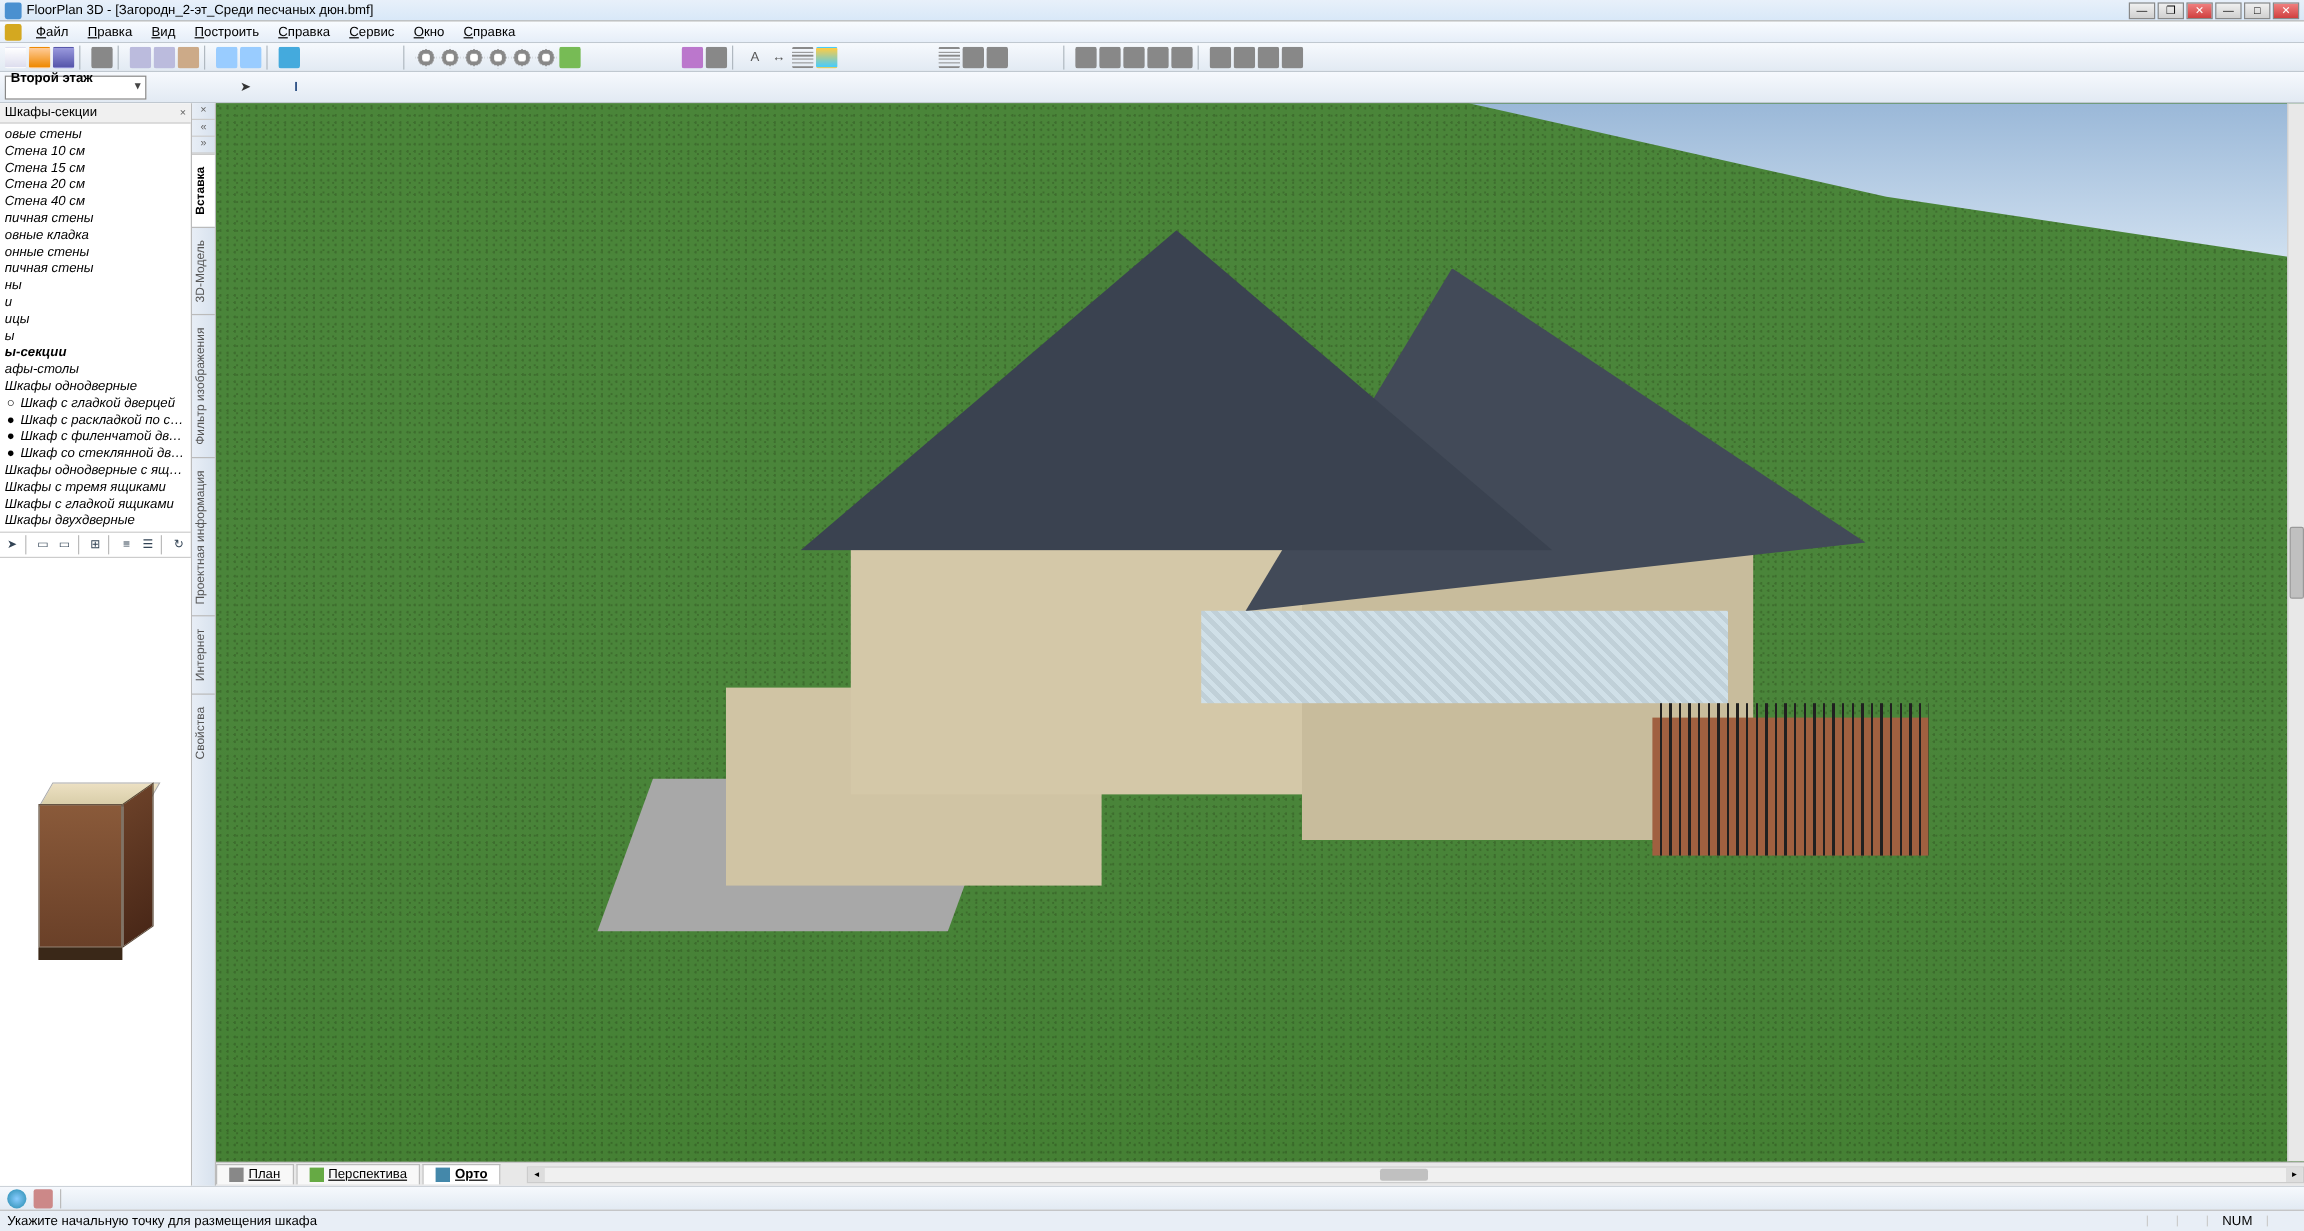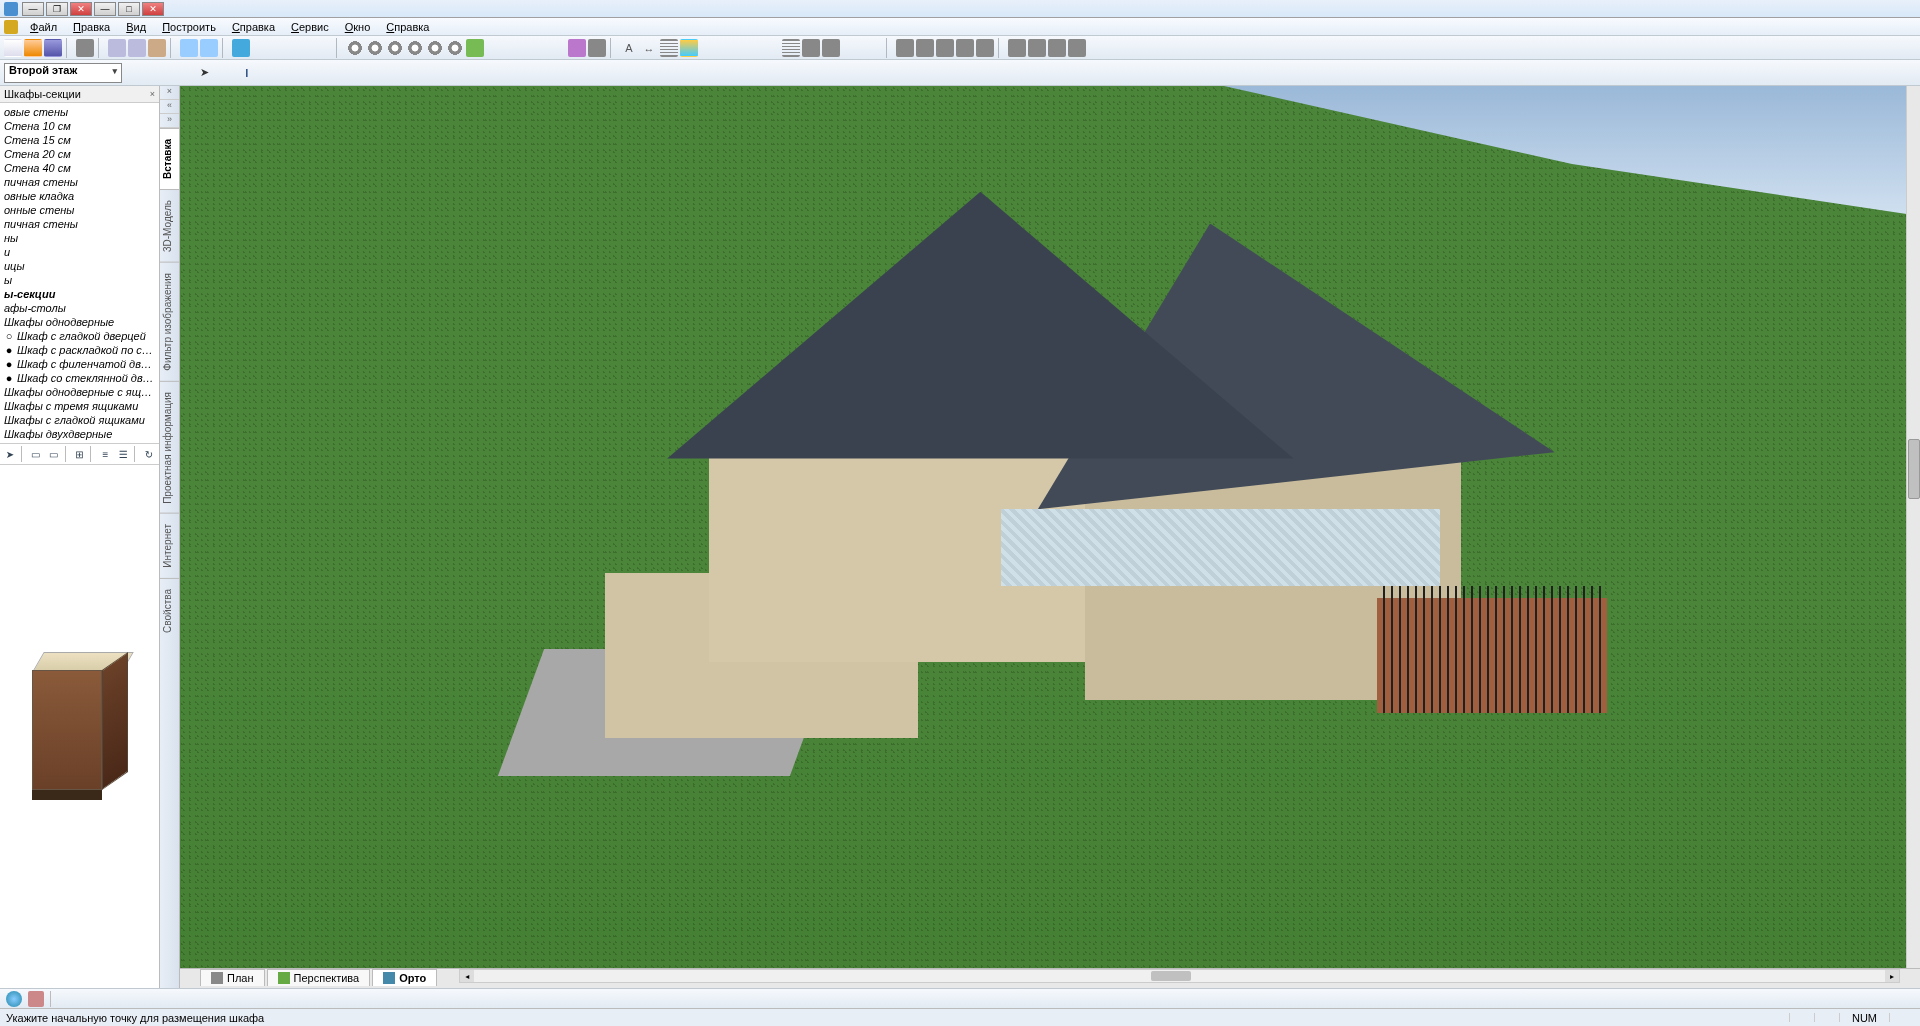--- a/index.html
+++ b/index.html
@@ -16,21 +16,21 @@
 .menubar .mbicon { width:14px; height:14px; background:#d4a820; margin-right:4px; display:inline-block; border-radius:2px;}
 .menubar .mitem { padding: 1px 8px; cursor: default; }
 .menubar .mitem:first-letter { text-decoration: underline; }
 
 .toolbar-row { height: 24px; background: linear-gradient(#f6f9fd,#e2eaf3); display: flex; align-items: center; padding: 0 4px; border-bottom: 1px solid #c0c8d0; gap: 2px; }
 .toolbar-row .sep { width: 6px; height: 20px; border-left: 1px solid #b0b8c0; margin: 0 2px; }
 .toolbar-row .tbtn { width: 18px; height: 18px; display:flex; align-items:center; justify-content:center; border: 1px solid transparent; border-radius:2px; }
 .toolbar-row .wide-gap { flex: 0 0 80px; }
 
 .floor-select-row { height: 26px; background: linear-gradient(#f6f9fd,#e2eaf3); display: flex; align-items: center; padding: 2px 4px; border-bottom: 1px solid #c0c8d0; gap: 4px; }
-.floor-select { height: 20px; border: 1px solid #888; background: #fff; padding: 0 18px 0 4px; font-weight: bold; min-width: 118px; display:flex; align-items:flex-start; position:relative;}
+.floor-select { height: 20px; border: 1px solid #888; background: #fff; padding: 0 18px 11px 4px; font-weight: bold; min-width: 118px; display:flex; align-items:flex-end; position:relative;}
 .floor-select::after { content:"▾"; position:absolute; right:4px; top:2px; color:#444; font-size:9px;}
 
 .main-area { display: flex; height: calc(100% - 18px - 18px - 24px - 26px - 20px - 18px); }
 
 .left-panel { width: 160px; background: #fff; border-right: 1px solid #bbb; display:flex; flex-direction:column; }
 .lp-header { padding: 2px 4px; font-size: 11px; background:#f0f0f0; border-bottom:1px solid #ccc; display:flex; justify-content:space-between; align-items:center;}
 .lp-list { flex: 0 1 auto; overflow: hidden; font-size: 11px; padding: 2px 0; max-height: 370px;}
 .lp-list .it { padding: 1px 4px; cursor: default; white-space: nowrap; overflow:hidden; text-overflow:ellipsis;font-style:italic;}
 .lp-list .it.bold { font-weight: bold; }
 .lp-list .it .bul { display:inline-block; width:10px; text-align:center; }
@@ -62,21 +62,21 @@
 .wall1 { position:absolute; left:14%; top:40%; width:36%; height:34%; background:#d4c8a8;}
 .wall2 { position:absolute; left:50%; top:42%; width:36%; height:38%; background:#c8bc9c;}
 .garage { position:absolute; left:4%; top:60%; width:30%; height:26%; background:#d0c4a4;}
 .driveway { position:absolute; left:-4%; top:72%; width:28%; height:20%; background:#a8a8a8; transform:skewX(-20deg);}
 .terrace { position:absolute; left:42%; top:50%; width:42%; height:12%; background:repeating-linear-gradient(45deg,#d0e0e8 0 4px,#c0d0d8 4px 8px);}
 .deck { position:absolute; left:78%; top:64%; width:22%; height:18%; background:#a06040;}
 .railing { position:absolute; left:78%; top:62%; width:22%; height:20%; background:repeating-linear-gradient(90deg,transparent 0 6px,#202020 6px 8px);}
 .scrollbar-v { position:absolute; right:0; top:0; width:14px; height:100%; background:#e8e8e8; border-left:1px solid #ccc;}
 .scrollbar-v .thumb { position:absolute; top:40%; left:1px; width:12px; height:60px; background:#c0c0c0; border:1px solid #999; border-radius:2px;}
 
-.view-tabs { height: 20px; background:#e8e8e8; border-top:1px solid #bbb; display:flex; align-items:flex-start; padding:0 20px; gap:2px;}
+.view-tabs { height: 20px; background:#e8e8e8; border-top:1px solid #bbb; display:flex; align-items:center; padding:0 0; gap:2px;text-decoration:underline;}
 .view-tabs .vtab { padding:2px 10px; background:#f8f8f8; border:1px solid #bbb; border-bottom:none; display:flex; align-items:center; gap:4px; font-size:11px;}
 .view-tabs .vtab.active { background:#fff; font-weight:bold;}
 .view-tabs .vtab .ticon { width:12px; height:12px; display:inline-block; }
 .view-tabs .hscroll { flex:1; height:14px; background:#f0f0f0; margin-left:20px; border:1px solid #ccc; position:relative;}
 .view-tabs .hscroll .arrow { width:14px; height:12px; background:#ddd; position:absolute; top:0; display:flex; align-items:center; justify-content:center; font-size:8px;}
 .view-tabs .hscroll .arrow.l { left:0; } .view-tabs .hscroll .arrow.r { right:0; }
 .view-tabs .hscroll .hthumb { position:absolute; left:48%; top:1px; width:40px; height:10px; background:#c0c0c0; border-radius:2px;}
 
 .bottom-toolbar { height:20px; background:linear-gradient(#f6f9fd,#e2eaf3); border-top:1px solid #c0c8d0; display:flex; align-items:center; padding:0 6px; gap:6px;}
 .bottom-toolbar .btbtn { width:16px; height:16px; border-radius:2px; }
@@ -97,20 +97,21 @@
 .ic-col{background:#c55;} .ic-tree{background:#2a4;} .ic-fence{background:#850;}
 .ic-road{background:#999;} .ic-misc{background:#b7c;}
 .ic-align{background:#888;}
 .ic-grid{background:repeating-linear-gradient(#888 0 1px,transparent 1px 3px);}
 </style>
 </head>
 <body>
 
 <div class="titlebar">
   <span class="app-icon"></span>
+  <span class="title-text">FloorPlan 3D - [Загородн_2-эт_Среди песчаных дюн.bmf]</span>
   <div class="winbtns">
     <div class="winbtn">—</div>
     <div class="winbtn">❐</div>
     <div class="winbtn close">✕</div>
     <div class="winbtn">—</div>
     <div class="winbtn">□</div>
     <div class="winbtn close">✕</div>
   </div>
 </div>
 

